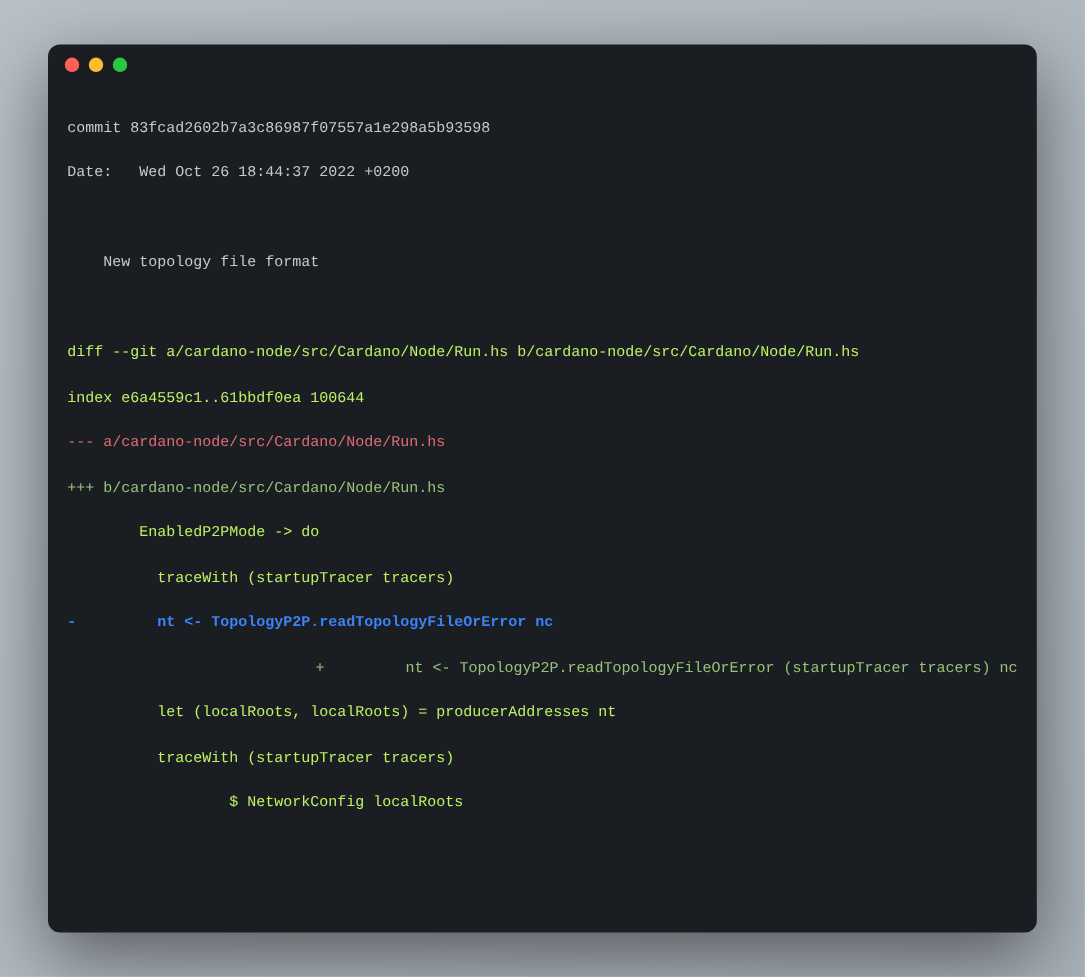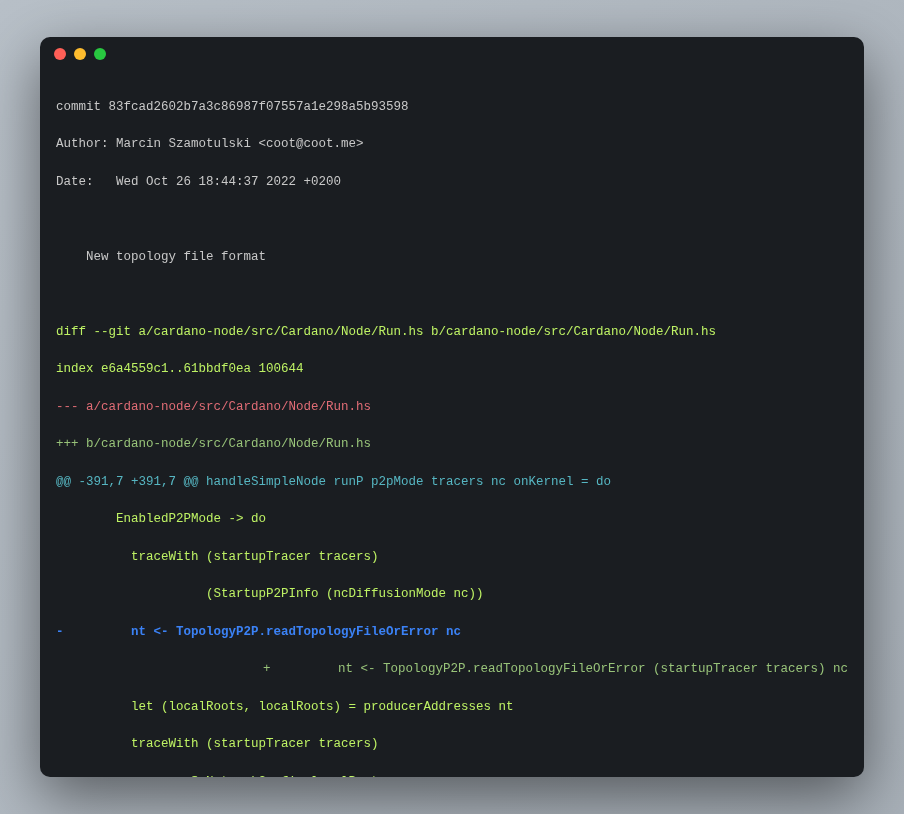--- a/index.html
+++ b/index.html
@@ -60,33 +60,30 @@
 <body>
 
 <div class="terminal-window">
   <div class="titlebar">
     <div class="traffic-light tl-close"></div>
     <div class="traffic-light tl-min"></div>
     <div class="traffic-light tl-max"></div>
   </div>
   <div class="terminal-content">
 <span class="line c-commit">commit 83fcad2602b7a3c86987f07557a1e298a5b93598</span>
-<span class="line c-commit">Author: Marcin Szamotulski &lt;coot@coot.me&gt;</span>
 <span class="line c-commit">Date:   Wed Oct 26 18:44:37 2022 +0200</span>
 <span class="line"> </span>
 <span class="line c-commit">    New topology file format</span>
 <span class="line"> </span>
 <span class="line c-context">diff --git a/cardano-node/src/Cardano/Node/Run.hs b/cardano-node/src/Cardano/Node/Run.hs</span>
 <span class="line c-context">index e6a4559c1..61bbdf0ea 100644</span>
 <span class="line c-removed-file">--- a/cardano-node/src/Cardano/Node/Run.hs</span>
 <span class="line c-added-file">+++ b/cardano-node/src/Cardano/Node/Run.hs</span>
-<span class="line c-hunk">@@ -391,7 +391,7 @@ handleSimpleNode runP p2pMode tracers nc onKernel = do</span>
 <span class="line c-context">        EnabledP2PMode -&gt; do</span>
 <span class="line c-context">          traceWith (startupTracer tracers)</span>
-<span class="line c-context">                    (StartupP2PInfo (ncDiffusionMode nc))</span>
 <span class="line c-removed">-         nt &lt;- TopologyP2P.readTopologyFileOrError nc</span>
 <span class="line c-added">+         nt &lt;- TopologyP2P.readTopologyFileOrError (startupTracer tracers) nc</span>
 <span class="line c-context">          let (localRoots, localRoots) = producerAddresses nt</span>
 <span class="line c-context">          traceWith (startupTracer tracers)</span>
 <span class="line c-context">                  $ NetworkConfig localRoots</span>
 
 
 
 
 

